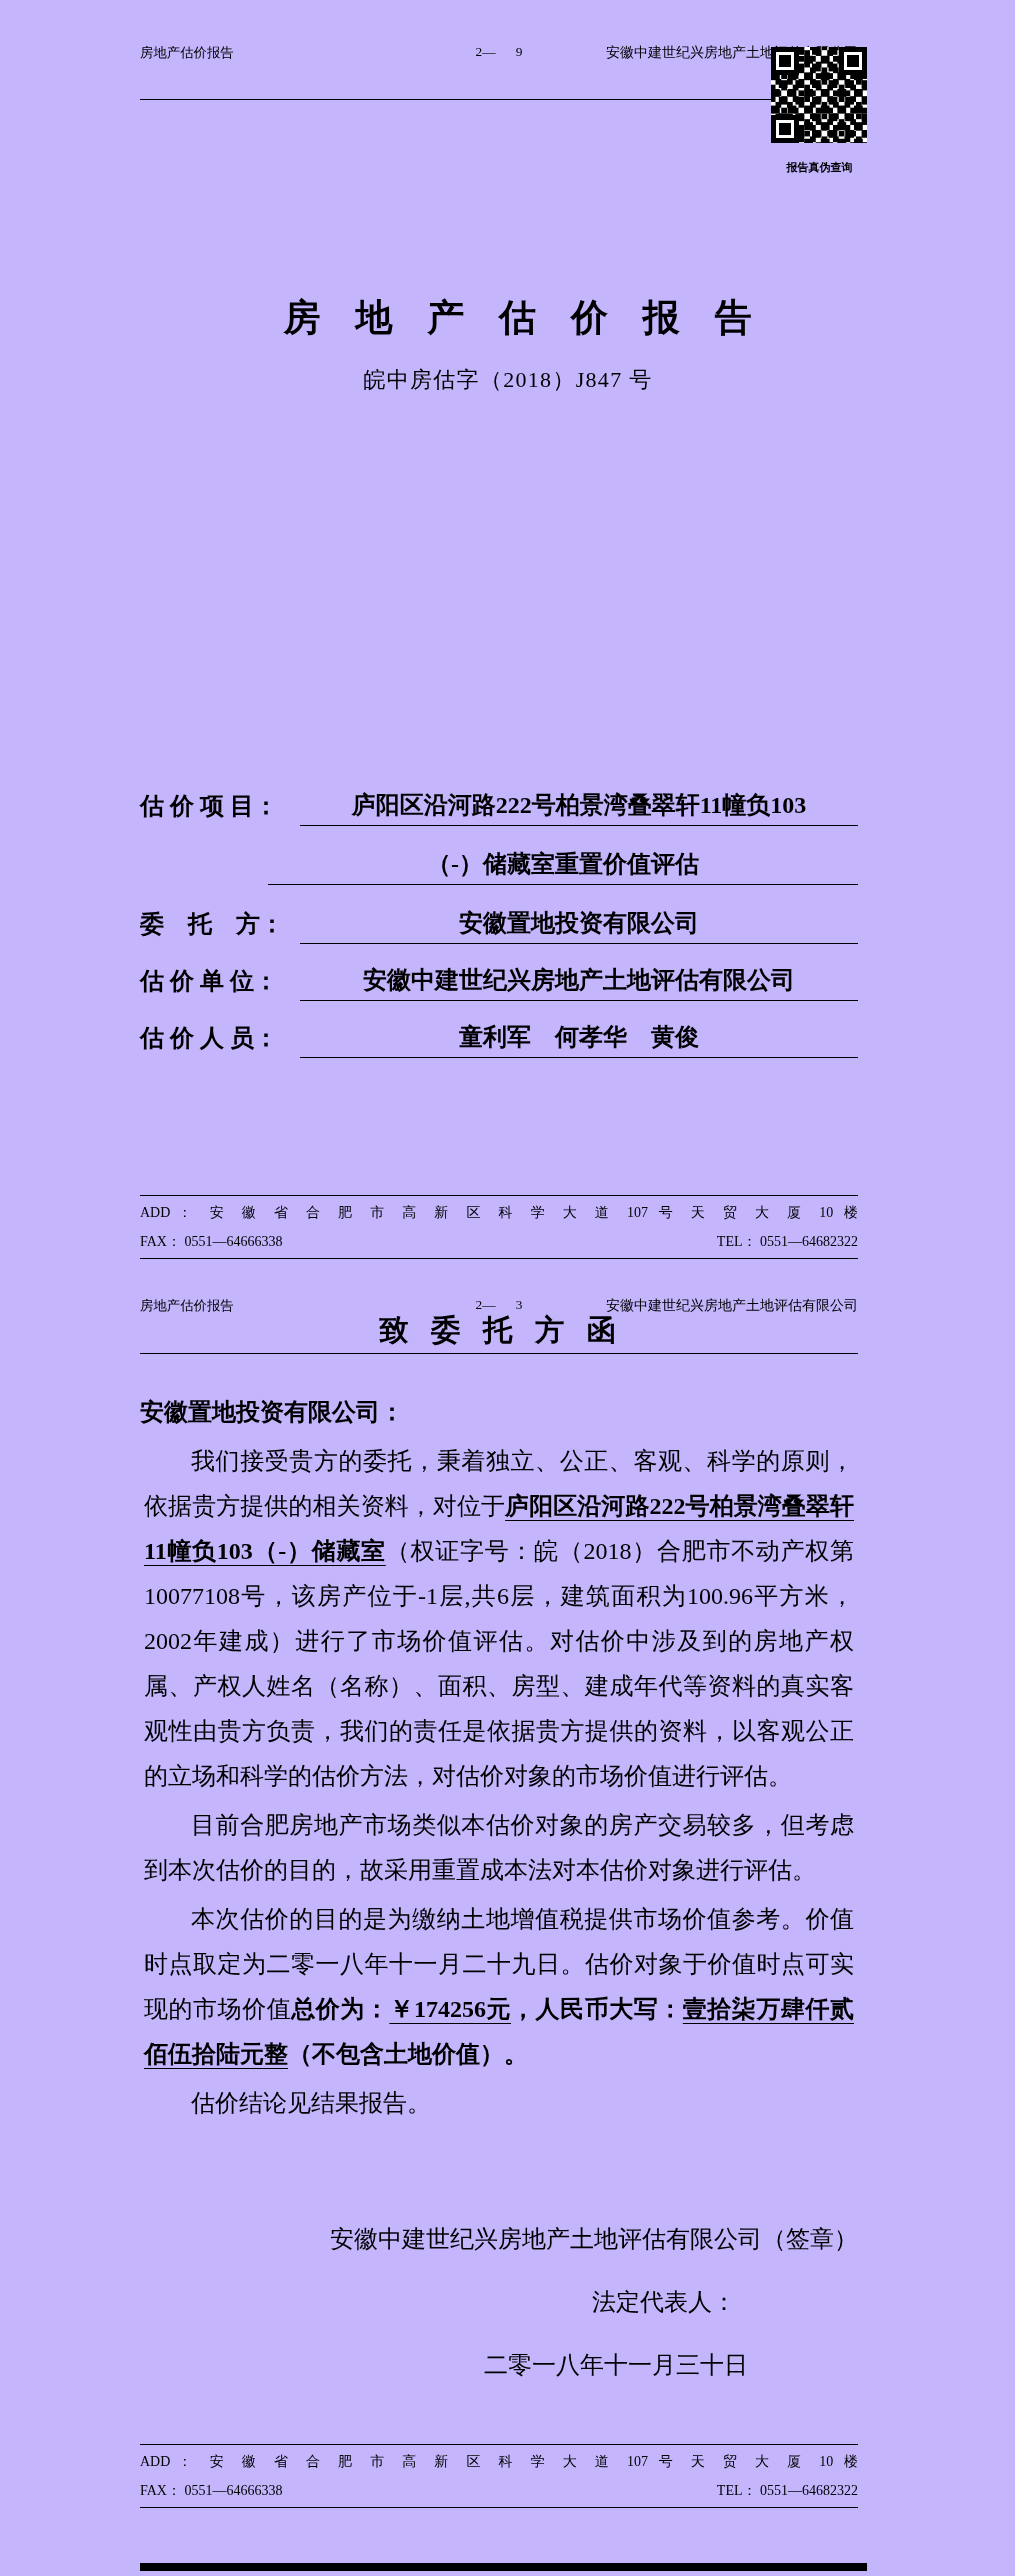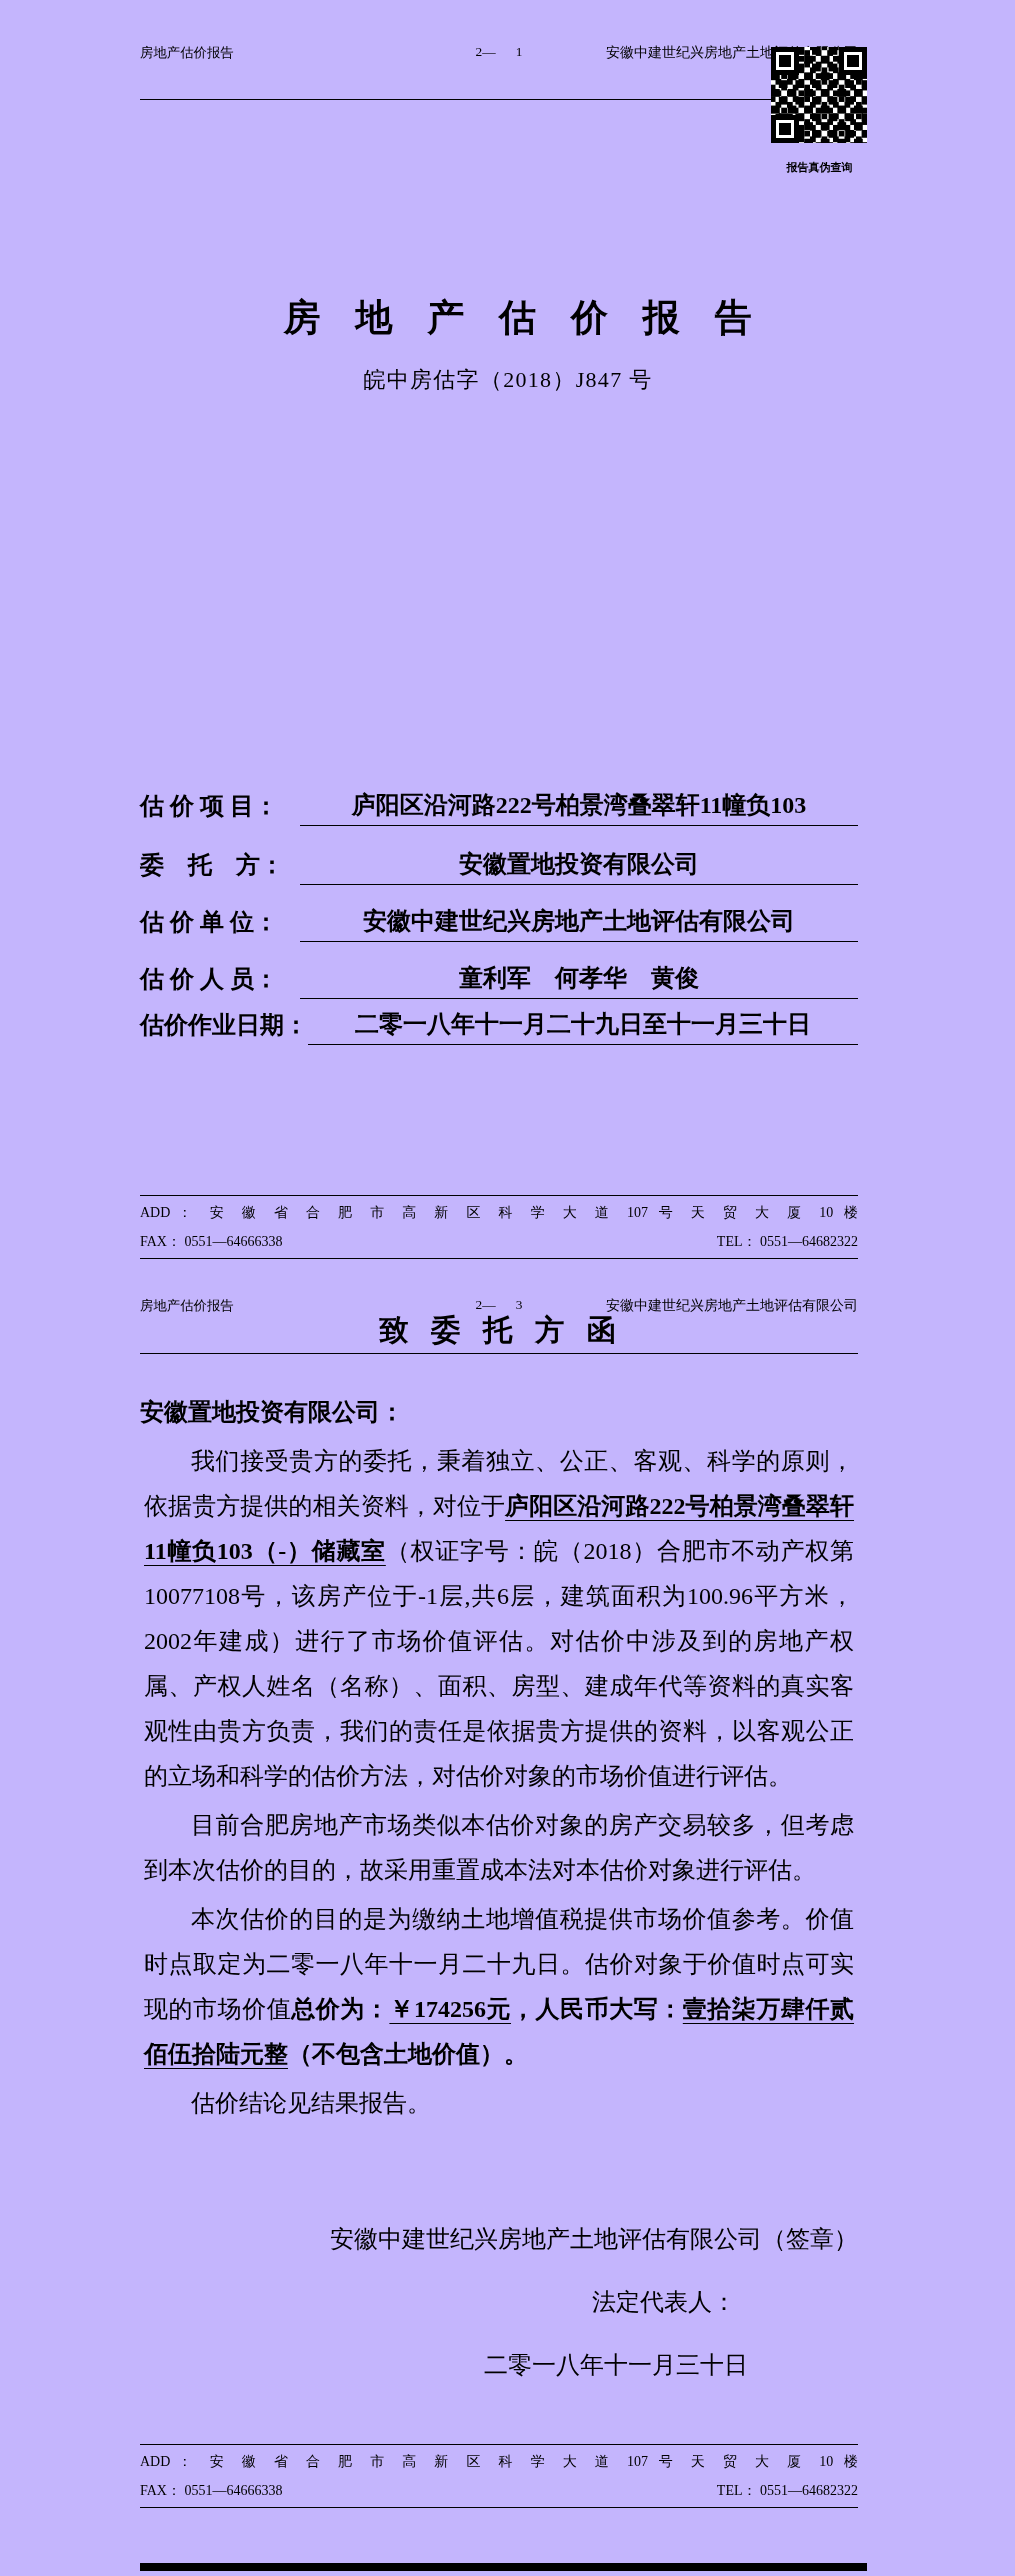--- a/index.html
+++ b/index.html
@@ -87,55 +87,55 @@
   .bottom-bar { position:absolute; top:2563px; left:140px; width:727px; height:7.7px; background:#000; }
 </style>
 </head>
 <body>
 
 <div class="page">
 
   <div class="running-head" style="top:11.5px">
     <div class="rh-wrap">
       <span>房地产估价报告</span>
-      <span class="rh-center">2—      1</span>
+      <span class="rh-center">2—      9</span>
       <span class="rh-right">安徽中建世纪兴房地产土地评估有限公司</span>
     </div>
   </div>
 
   <div class="qr">
     <div class="finder f-tl"></div>
     <div class="finder f-tr"></div>
     <div class="finder f-bl"></div>
   </div>
   <div class="qr-caption">报告真伪查询</div>
 
   <h1 class="doc-title">房 地 产 估 价 报 告</h1>
   <div class="doc-num">皖中房估字（2018）J847 号</div>
 
   <div class="form">
     <div class="frow">
       <span class="flabel">估 价 项 目：</span>
       <span class="fvalue">庐阳区沿河路222号柏景湾叠翠轩11幢负103</span>
     </div>
     <div class="frow">
+      <span class="fspacer"></span>
+      <span class="fvalue">（-）储藏室重置价值评估</span>
+    </div>
+    <div class="frow">
       <span class="flabel">委    托    方：</span>
       <span class="fvalue">安徽置地投资有限公司</span>
     </div>
     <div class="frow h89">
       <span class="flabel">估 价 单 位：</span>
       <span class="fvalue">安徽中建世纪兴房地产土地评估有限公司</span>
     </div>
     <div class="frow h89">
       <span class="flabel">估 价 人 员：</span>
       <span class="fvalue">童利军    何孝华    黄俊</span>
-    </div>
-    <div class="frow h72">
-      <span class="flabel">估价作业日期：</span>
-      <span class="fvalue">二零一八年十一月二十九日至十一月三十日</span>
     </div>
   </div>
 
   <div class="pfooter" style="top:1195px">
     <div class="f-add">ADD： 安 徽 省 合 肥 市 高 新 区 科 学 大 道 107 号 天 贸 大 厦 10 楼</div>
     <div class="f-line2">
       <span>FAX： 0551—64666338</span>
       <span>TEL： 0551—64682322</span>
     </div>
   </div>

